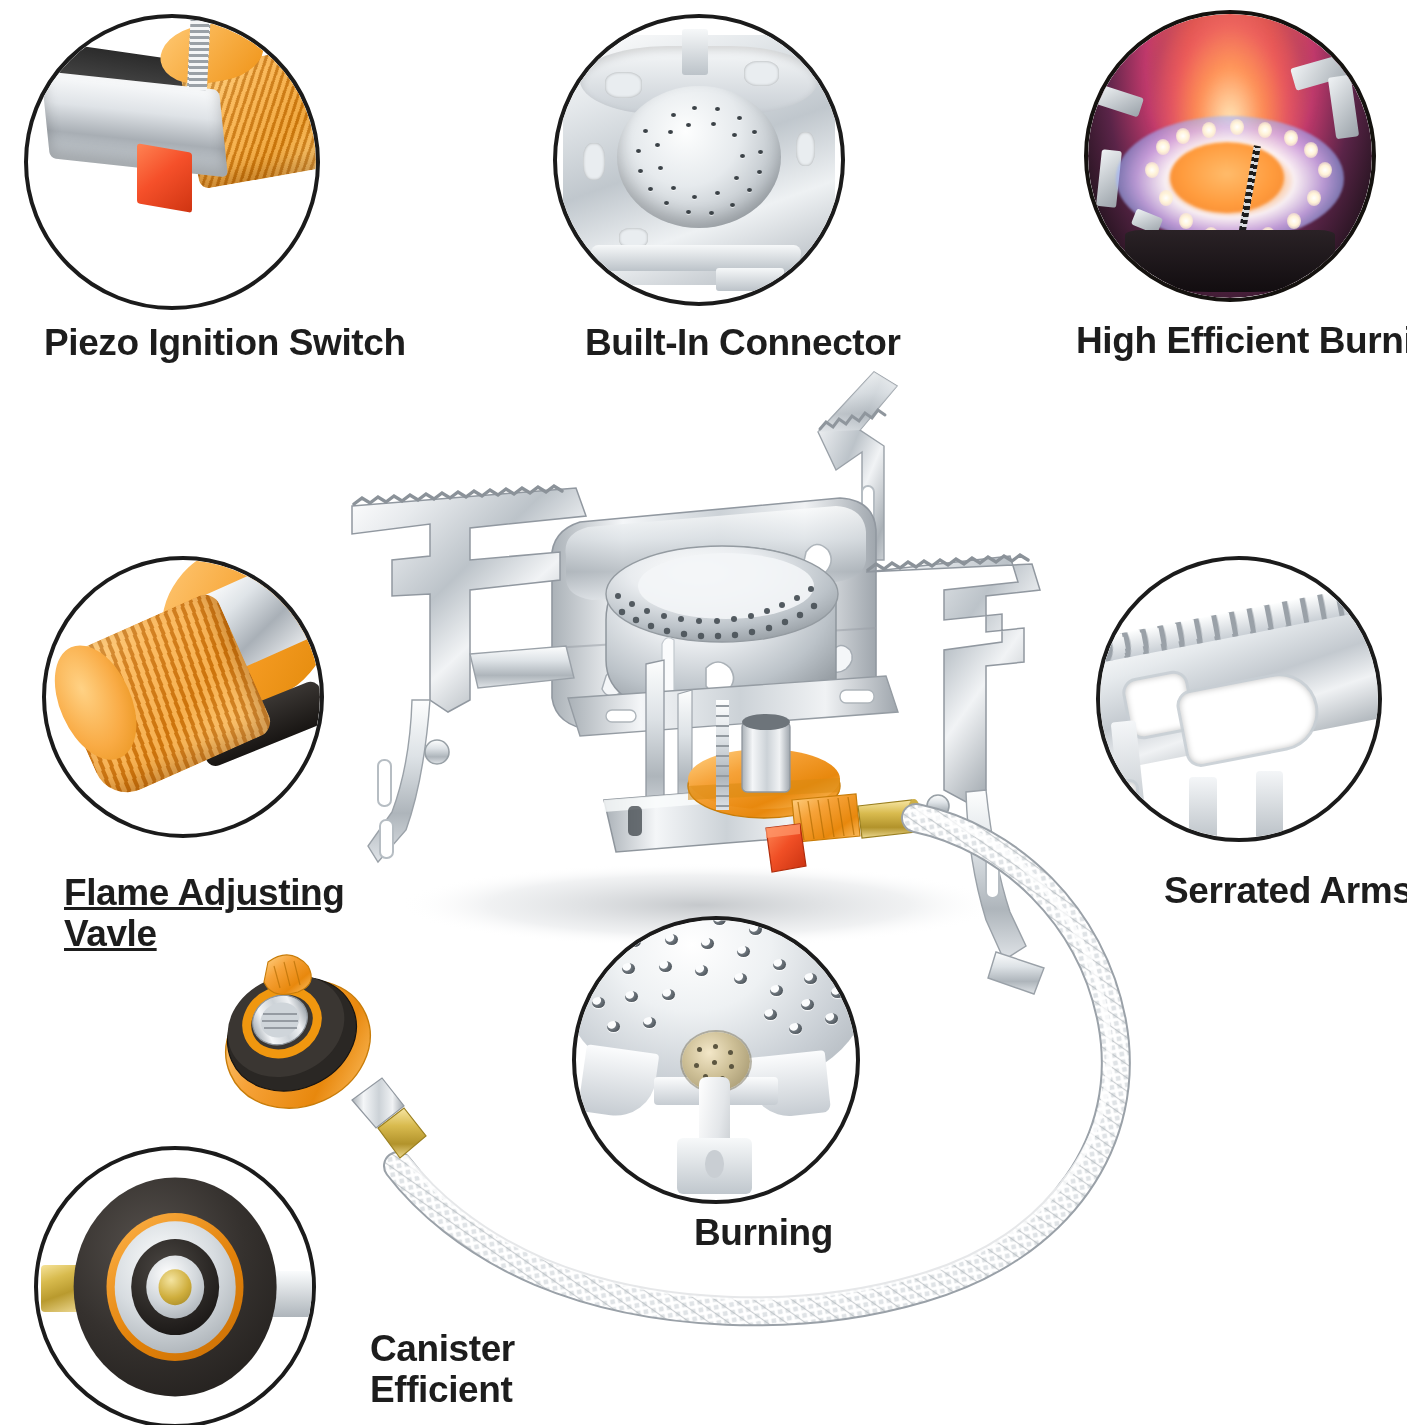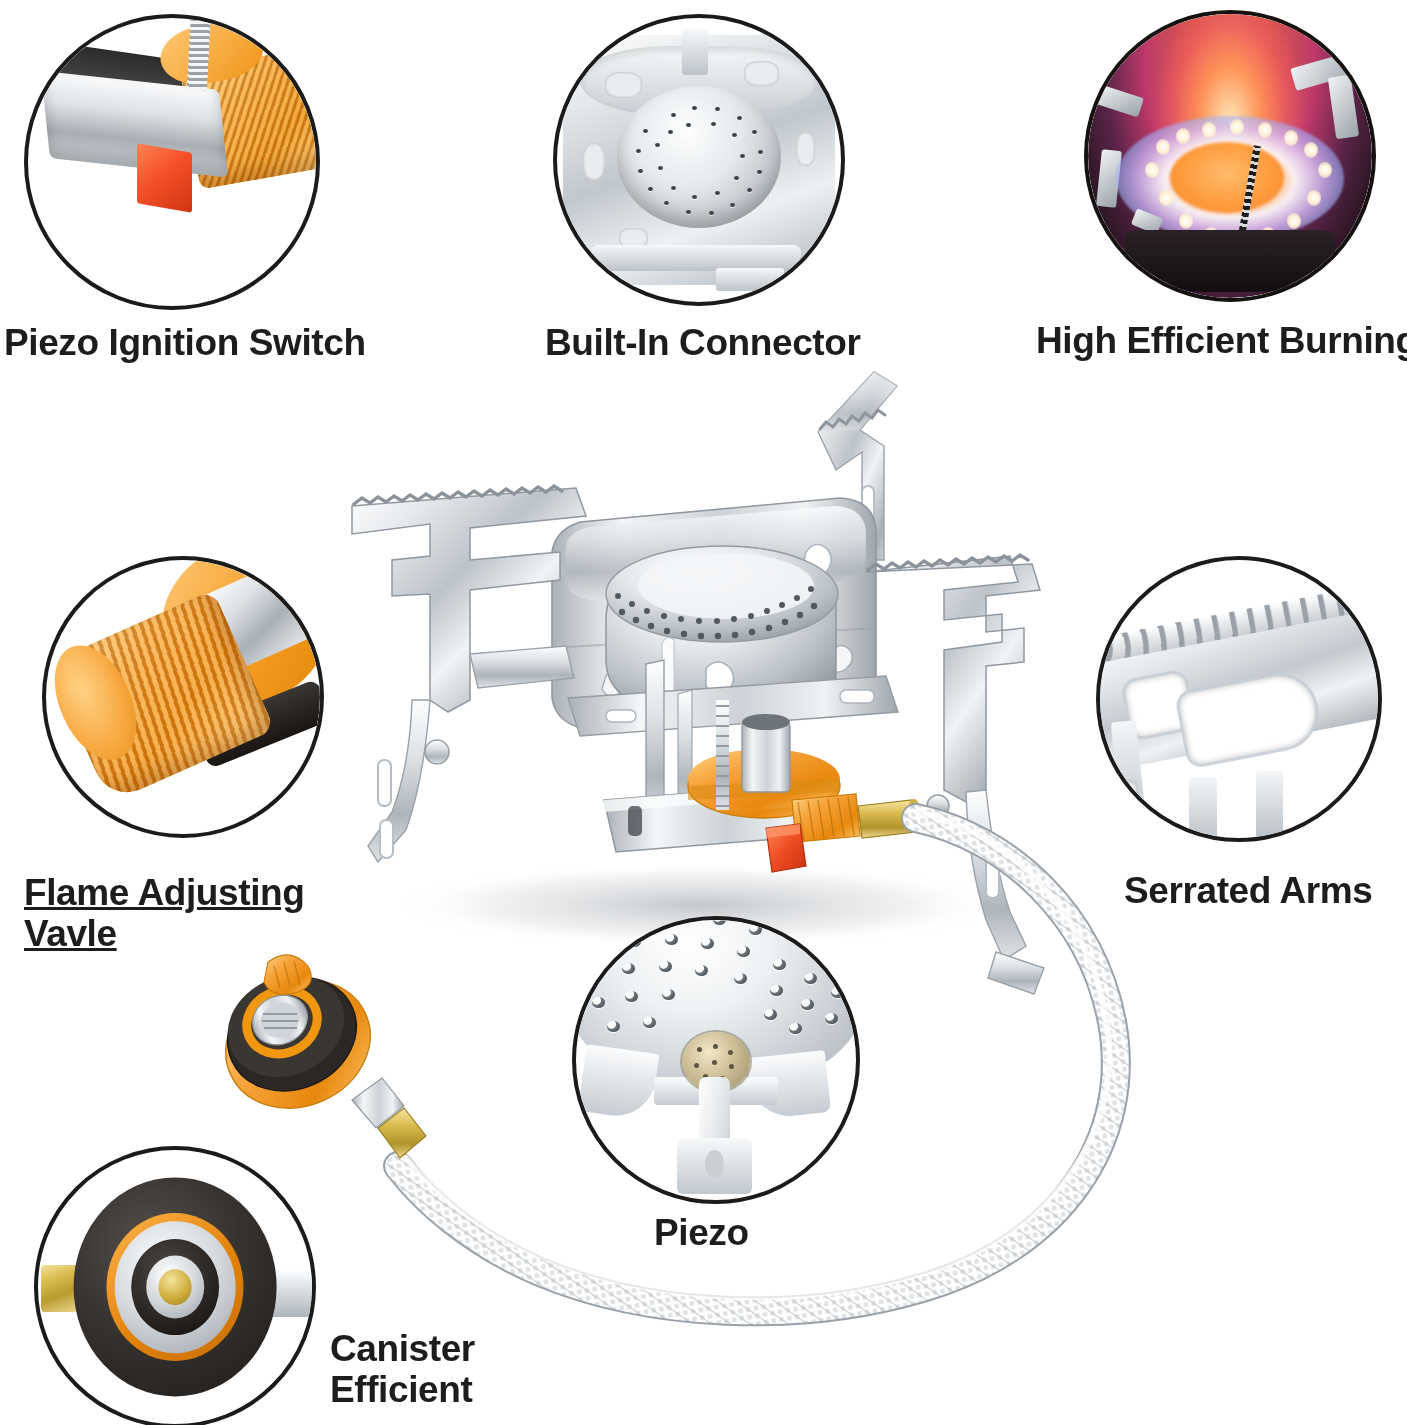--- a/index.html
+++ b/index.html
@@ -36,20 +36,21 @@
     overflow: hidden;
   }
   .caption {
     position: absolute;
     color: #1d1d1d;
     font-weight: 700;
     font-size: 37px;
     letter-spacing: -0.4px;
     line-height: 1.12;
     white-space: pre-line;
+    margin-left: 40px;
   }
   .brass {
     background:
       linear-gradient(160deg,#f6e39a 0%,#d8bb4e 30%,#b99a2e 60%,#efdb96 100%);
   }
   .rubber {
     background: radial-gradient(circle at 38% 32%, #55504c 0%, #35312e 48%, #1d1a18 100%);
   }
   .redbtn {
     background: linear-gradient(135deg,#ff8353 0%,#f5502a 45%,#cf3411 100%);
@@ -765,21 +766,21 @@
           <div class="c6-ign-dot" style="left:44%; top:48%"></div>
           <div class="c6-ign-dot" style="left:70%; top:54%"></div>
           <div class="c6-ign-dot" style="left:30%; top:72%"></div>
           <div class="c6-ign-dot" style="left:56%; top:74%"></div>
         </div>
         <div class="c6-cer"></div>
         <div class="c6-clip"></div>
         <div class="c6-hole" style="position:absolute; left:46%; top:82%; width:7%; height:10%; border-radius:50%; background:#c9ced3;"></div>
       </div>
     </div>
-    <div class="caption" style="left:654px; top:1212px; width:300px;">Piezo</div>
+    <div class="caption" style="left:654px; top:1212px; width:300px;">Burning</div>
   </div>
 
   <div class="callout">
     <div class="circle" style="left:34px; top:1146px; width:282px; height:282px;">
       <div class="circle-inner">
         <div class="c7-nut brass"></div>
         <div class="c7-stem"></div>
         <div class="c7-r rubber" style="width:74%; height:80%;"></div>
         <div class="c7-r" style="width:50%; height:54%; background:linear-gradient(140deg,#ffb54d,#e2820a 55%,#c96f05);"></div>
         <div class="c7-r" style="width:44%; height:48%; background:radial-gradient(circle at 40% 32%, #fdfefe 0%, #d7dce0 45%, #9aa1a7 100%);"></div>

